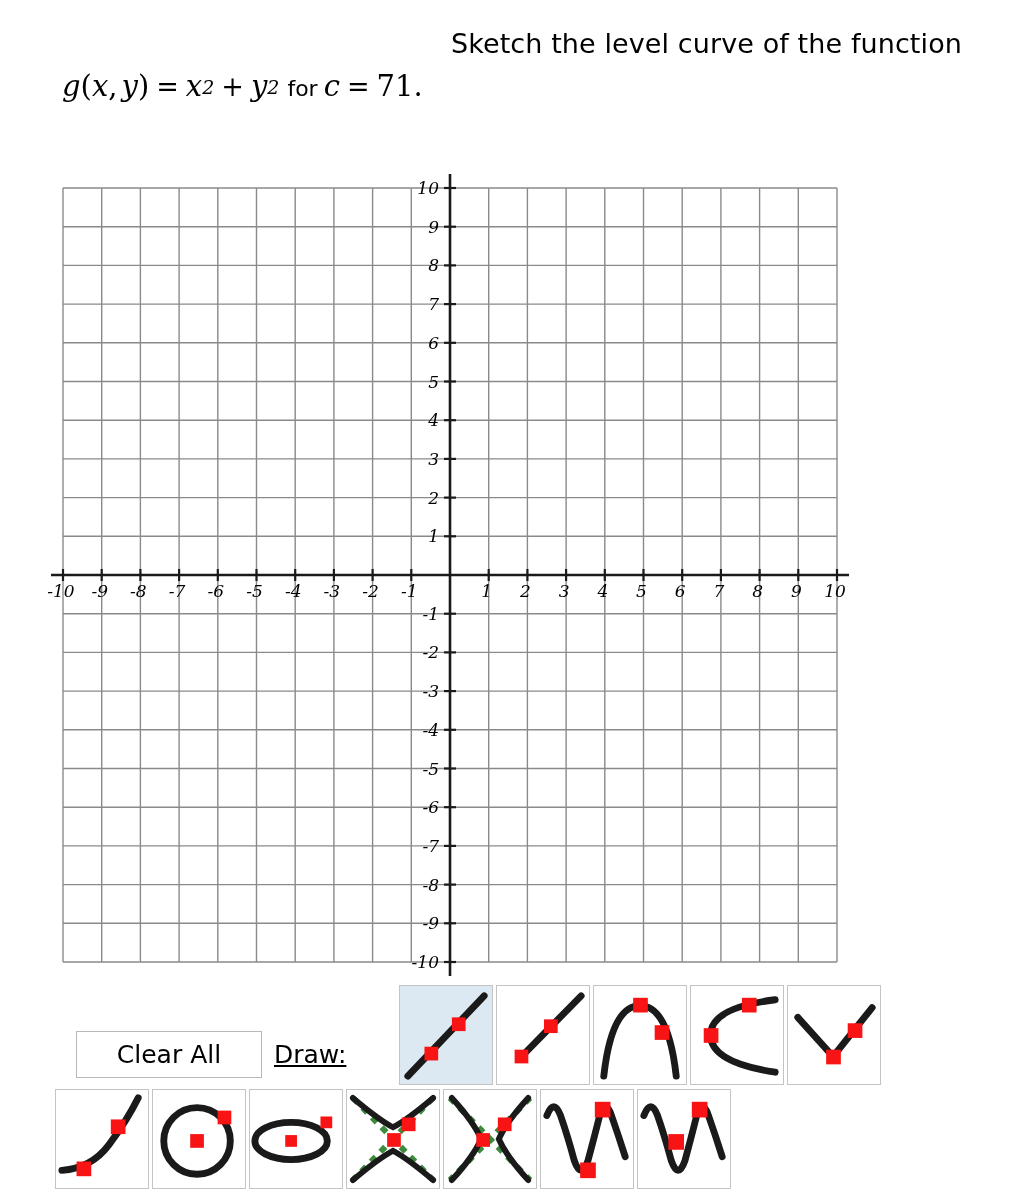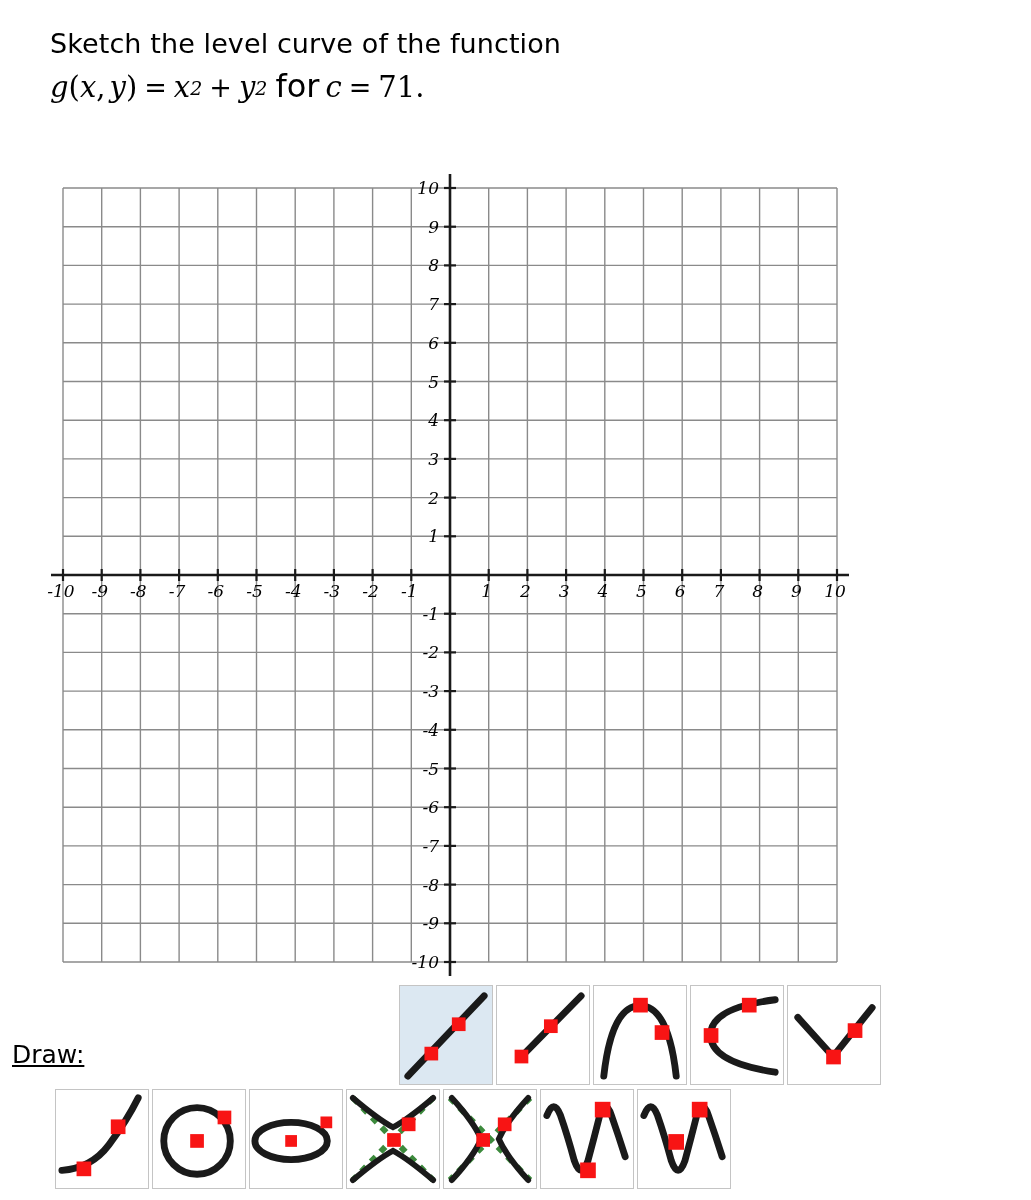--- a/index.html
+++ b/index.html
@@ -12,23 +12,24 @@
     height: 1200px;
     position: relative;
     font-family: "DejaVu Sans", sans-serif;
     color: #000000;
     overflow: hidden;
   }
 
   
   #problem-statement {
     position: absolute;
-    left: 50px;
+    left: 62px;
     top: 26px;
     width: 900px;
+    text-align: right;
   }
   .prompt-line-1 {
     font-family: "DejaVu Sans", sans-serif;
     font-size: 27px;
     line-height: 36px;
     letter-spacing: 0.1px;
     white-space: nowrap;
   }
   .prompt-line-2 {
     margin-top: 4px;
@@ -56,21 +57,21 @@
     position: relative;
     top: -2px;
   }
   .op {
     font-family: "DejaVu Serif", serif;
     font-size: 27px;
     padding: 0 7px;
   }
   .forword {
     font-family: "DejaVu Sans", sans-serif;
-    font-size: 32px;
+    font-size: 22px;
     padding: 0 6px 0 8px;
   }
 
   
   #graph-area {
     position: absolute;
     left: 0;
     top: 170px;
     width: 1031px;
     height: 815px;
@@ -311,20 +312,21 @@
         <text x="439" y="720.6" class="axis-label" text-anchor="end">-8</text>
         <text x="439" y="759.3" class="axis-label" text-anchor="end">-9</text>
         <text x="439" y="798" class="axis-label" text-anchor="end">-10</text>
       </g>
   </svg>
 </div>
 
 <div id="toolbar">
 
   <div id="toolbar-row1">
+    <button id="clear-all-button">Clear All</button>
     <span id="draw-label">Draw:</span>
   </div>
 
   <div class="tool-row" id="tool-row-top">
 
     <button class="tool-btn selected">
       <svg viewBox="0 0 94 100">
         <line class="ink" x1="8" y1="92" x2="86" y2="10"></line>
         <rect class="handle" x="25" y="62" width="14" height="14"></rect>
         <rect class="handle" x="53" y="32" width="14" height="14"></rect>

